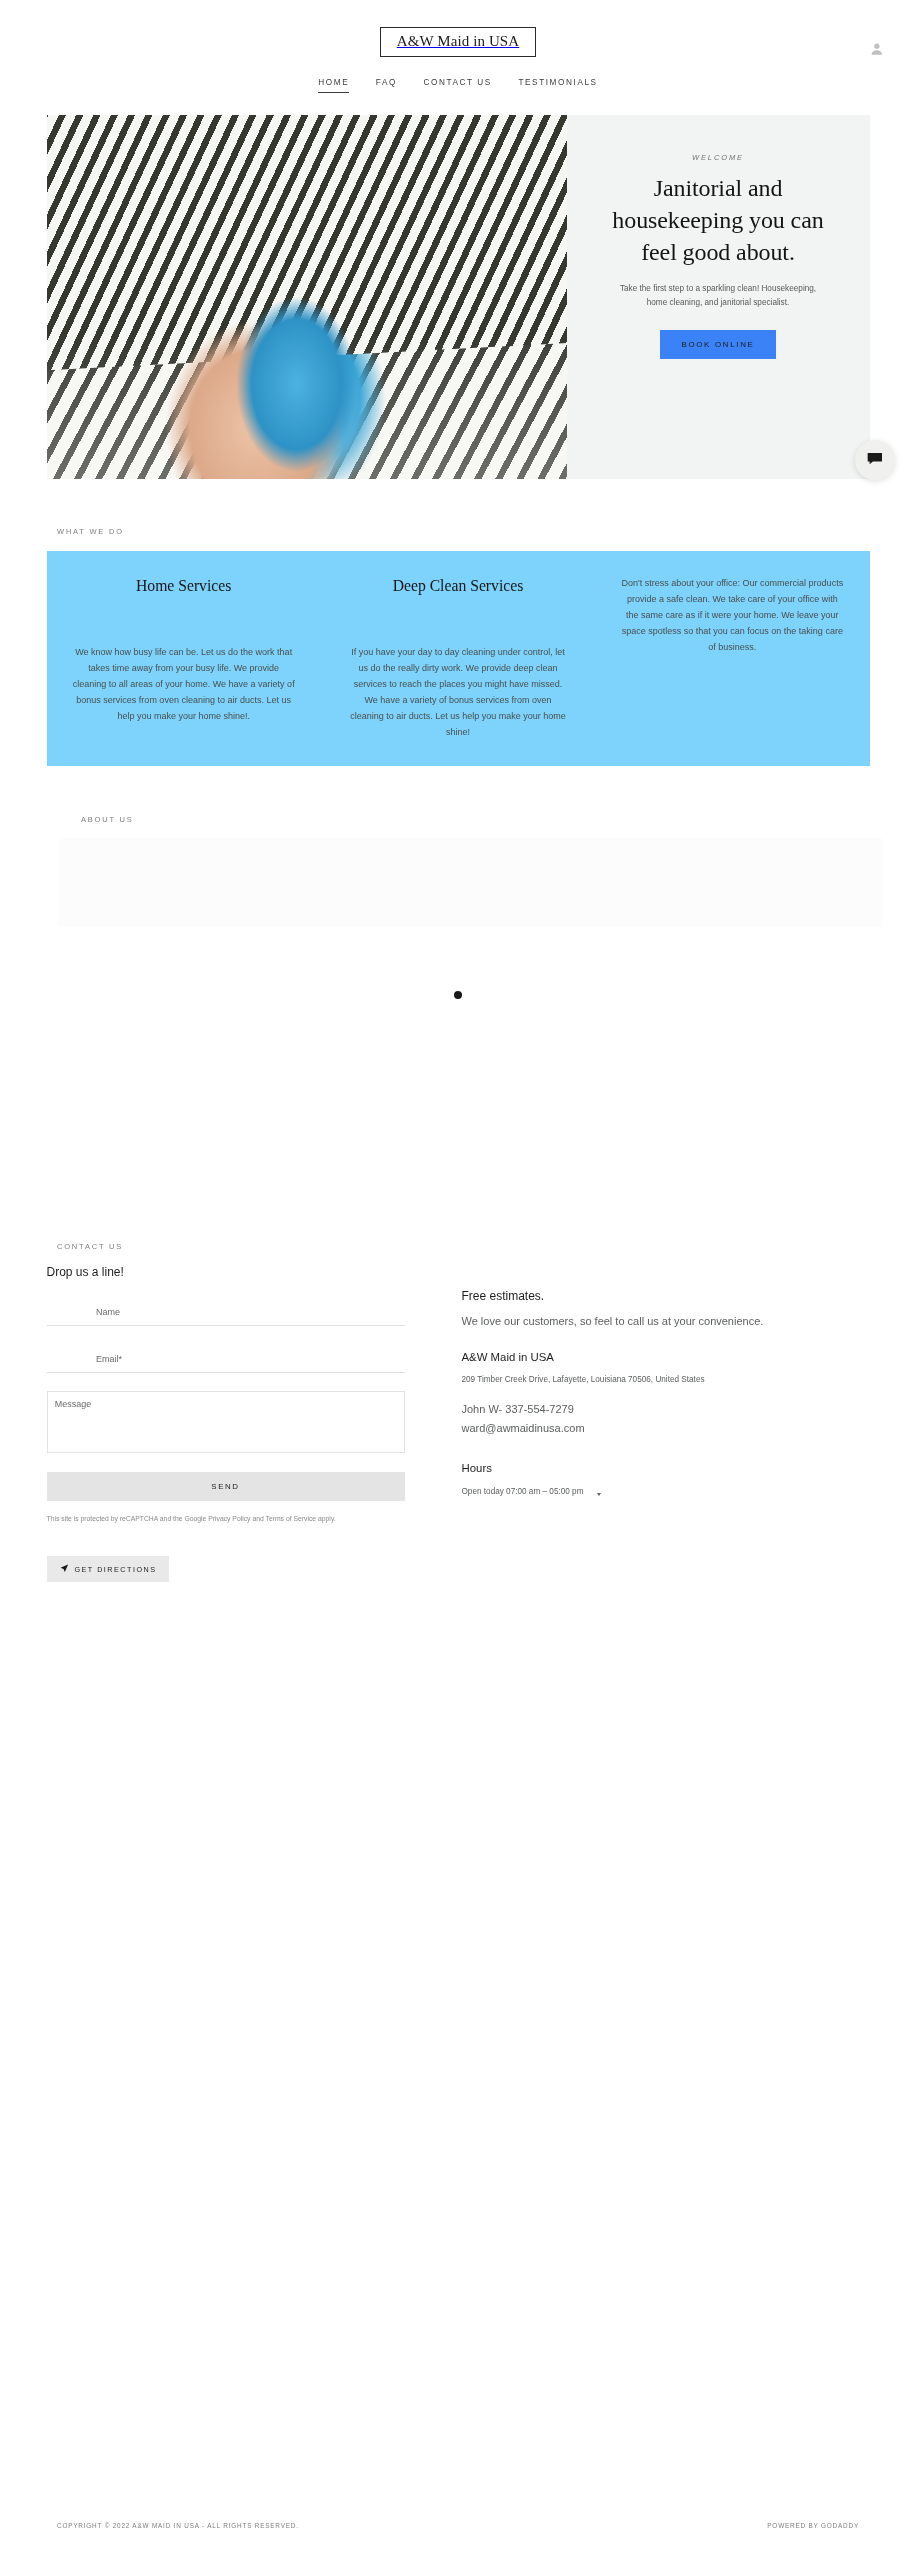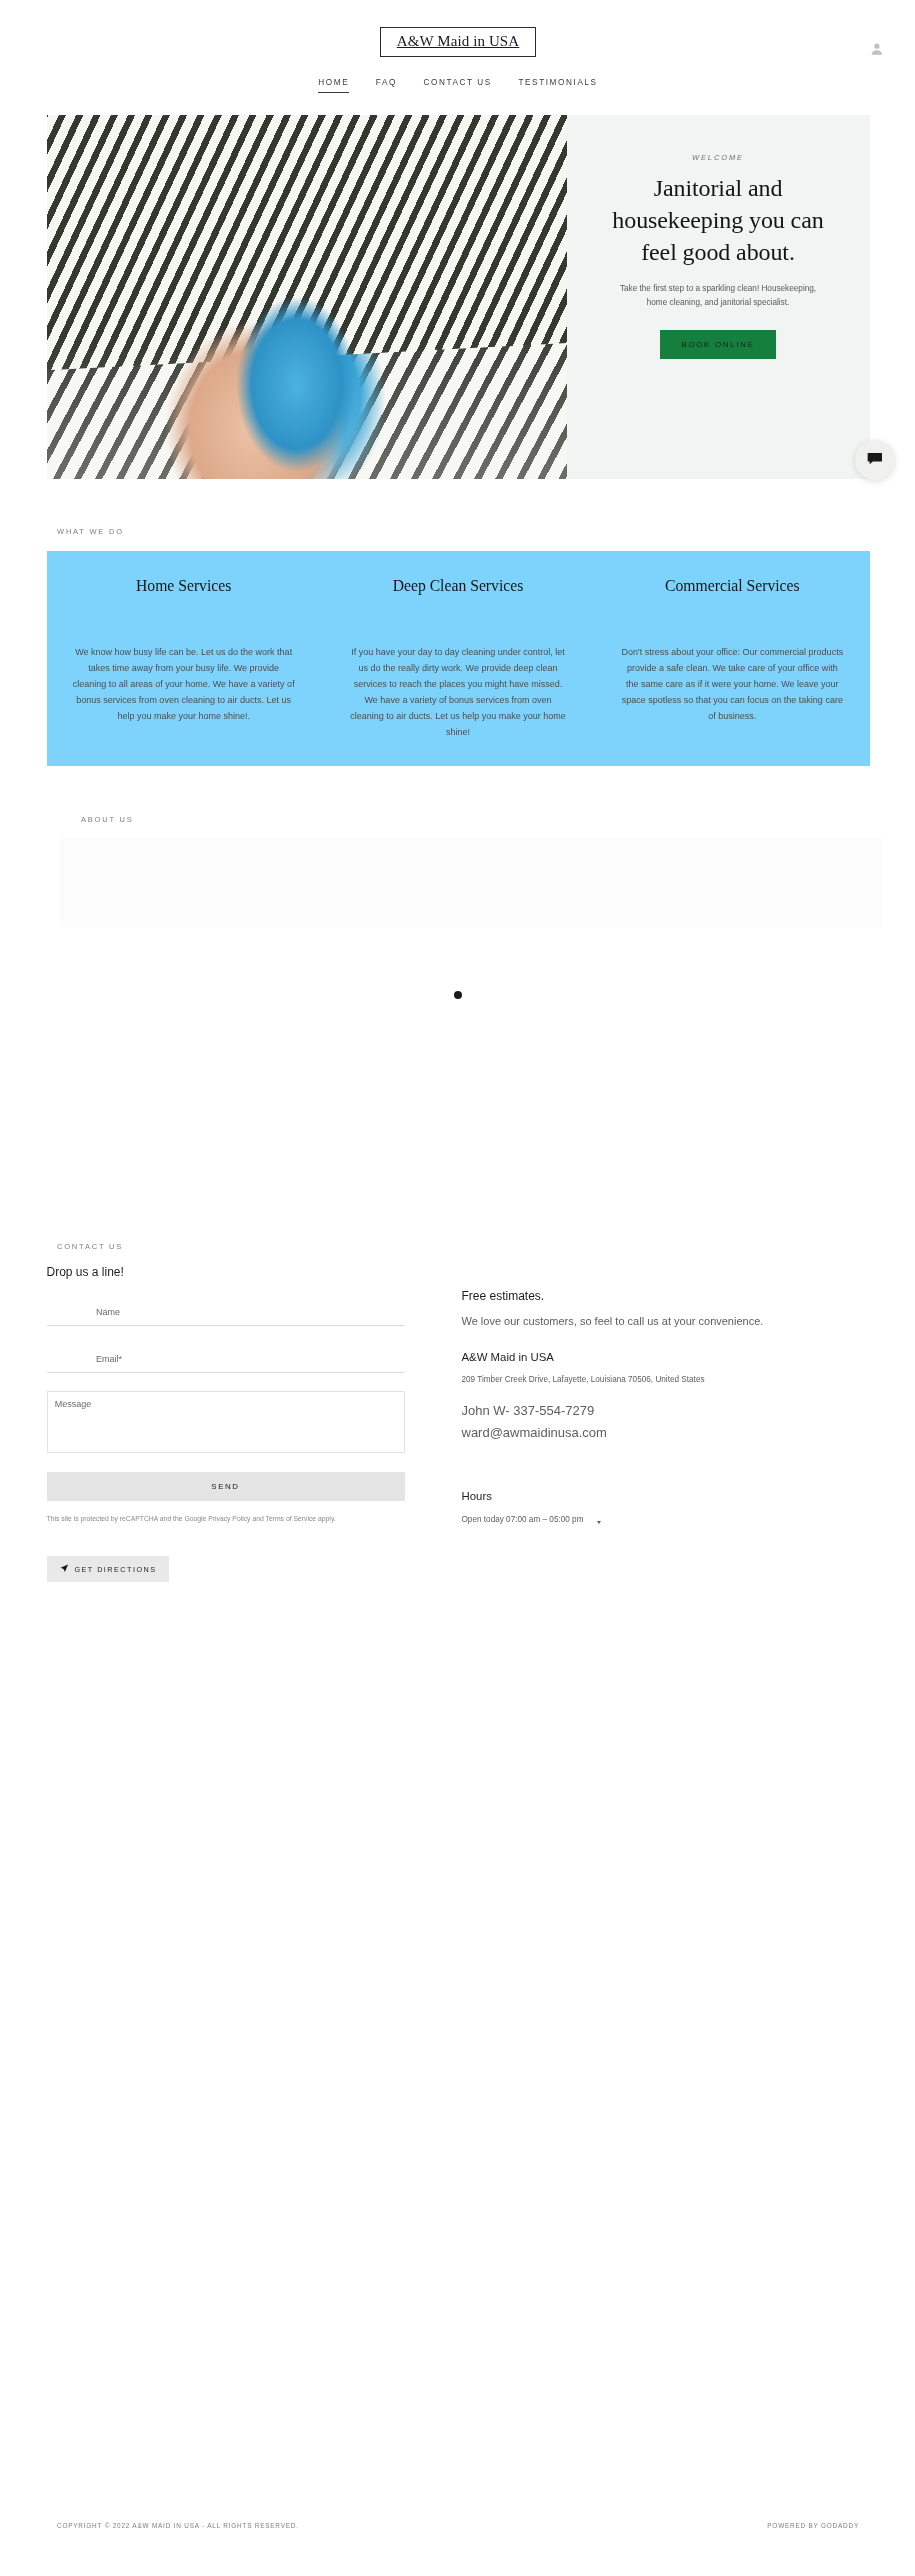--- a/index.html
+++ b/index.html
@@ -136,21 +136,21 @@
   }
   .hero-sub {
     font-size: 8.2px;
     line-height: 1.75;
     color: #555b58;
     margin-top: 13.6px;
     max-width: 215px;
   }
   .hero-cta {
     margin-top: 19.3px;
-    background: #15803d;
+    background: #3b82f6;
     border: none;
     color: #1c1c1c;
     font-size: 7.9px;
     letter-spacing: 1.7px;
     padding: 10px 21.5px;
     cursor: pointer;
     font-family: inherit;
   }
 
   
@@ -349,24 +349,24 @@
     font-weight: 400;
     color: #1e1e1e;
     margin-bottom: 12px;
   }
   .biz-addr {
     font-size: 8.2px;
     color: #5b5f5d;
     margin-bottom: 15.7px;
   }
   .biz-contact {
-    font-size: 13px;
+    font-size: 11px;
     color: #5b5f5d;
     line-height: 1.75;
-    margin-bottom: 45px;
+    margin-bottom: 24px;
   }
   .hours-title {
     font-size: 11.4px;
     font-weight: 400;
     color: #1e1e1e;
     margin-bottom: 13px;
   }
   .hours-row {
     font-size: 8.2px;
     color: #5b5f5d;
@@ -449,21 +449,20 @@
   <div class="cards-band">
     <div class="svc-card">
       <h3 class="svc-title">Home Services</h3>
       <p class="svc-body">We know how busy life can be.  Let us do the work that takes time away from your busy life. We provide cleaning to all areas of your home. We have a variety of bonus services from oven cleaning to air ducts. Let us help you make your home shine!.</p>
     </div>
     <div class="svc-card">
       <h3 class="svc-title">Deep Clean Services</h3>
       <p class="svc-body">If you have your day to day cleaning under control, let us do the really dirty work. We provide deep clean services to reach the places you might have missed. We have a variety of bonus services from oven cleaning to air ducts. Let us help you make your home shine!</p>
     </div>
     <div class="svc-card">
-      <h3 class="svc-title">Commercial Services</h3>
       <p class="svc-body">Don't stress about your office: Our commercial products provide a safe clean. We take care of your office with the same care as if it were your home. We leave your space spotless so that you can focus on the taking care of business.</p>
     </div>
   </div>
 </section>
 
 <section class="about-us">
   <div class="section-label">ABOUT US</div>
   <div class="about-band">
     <div class="about-card">
       <h3 class="about-title"></h3>

